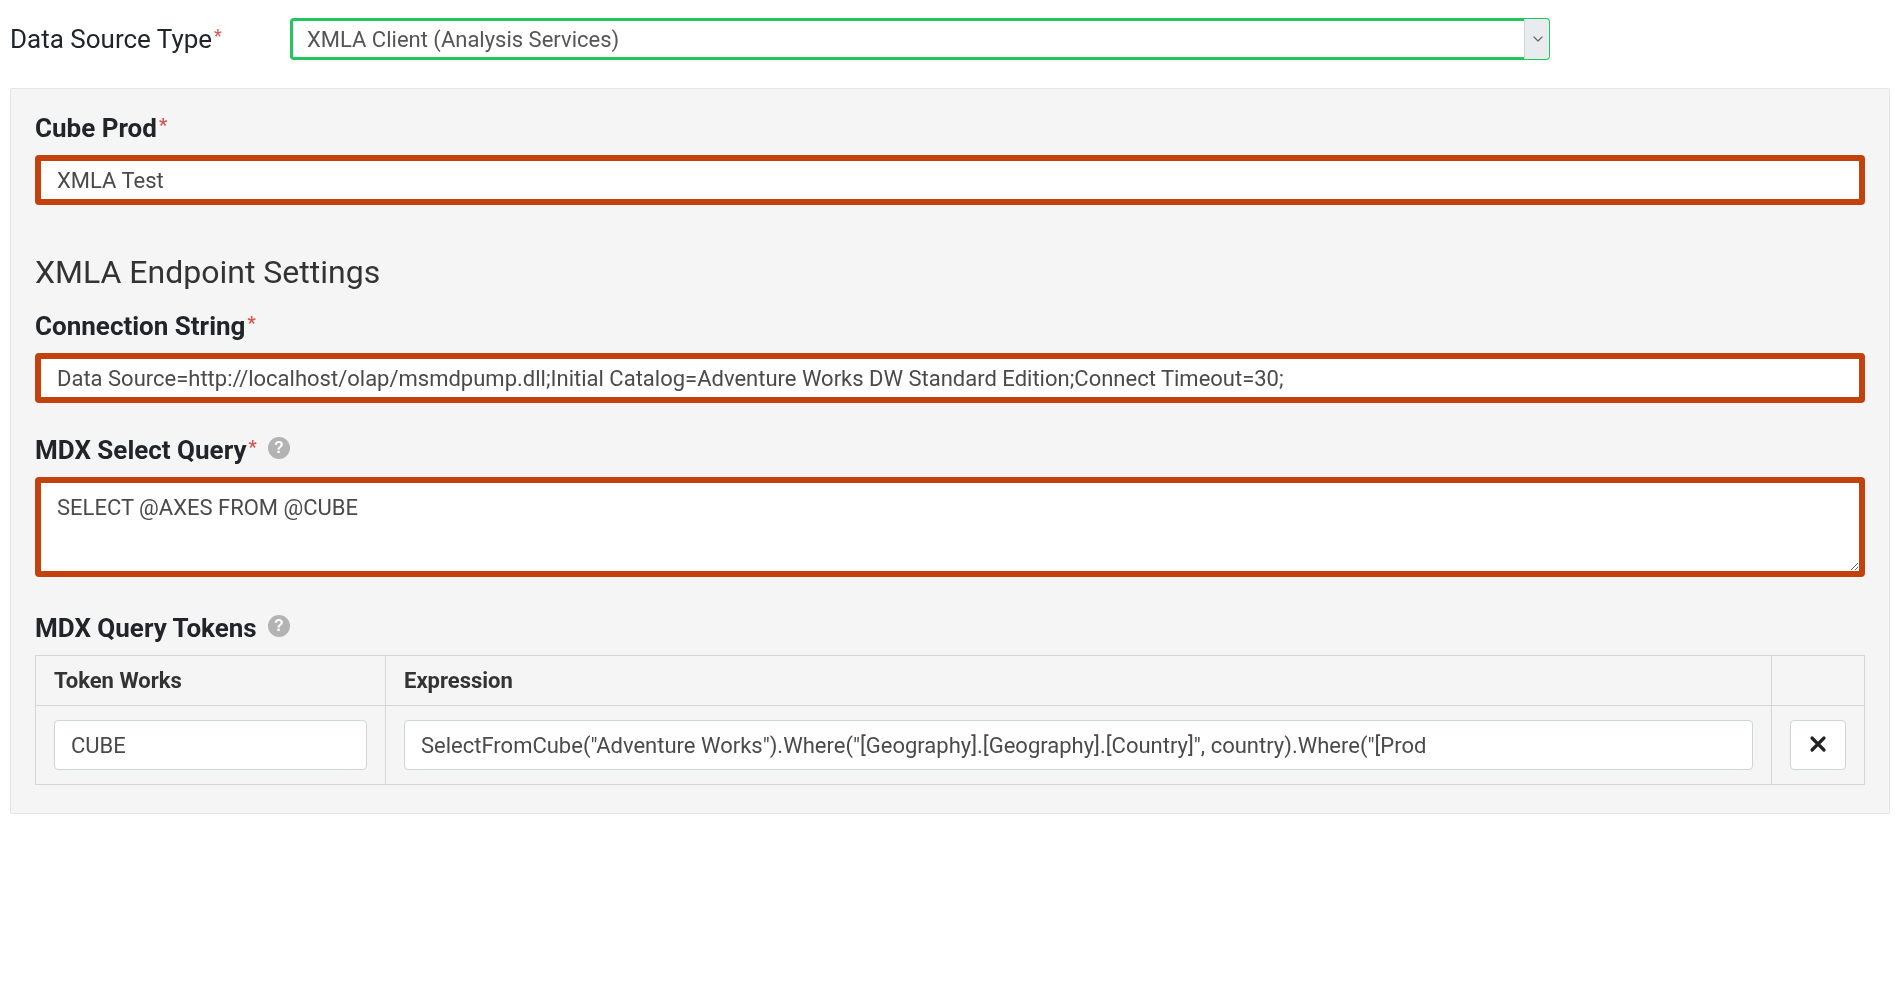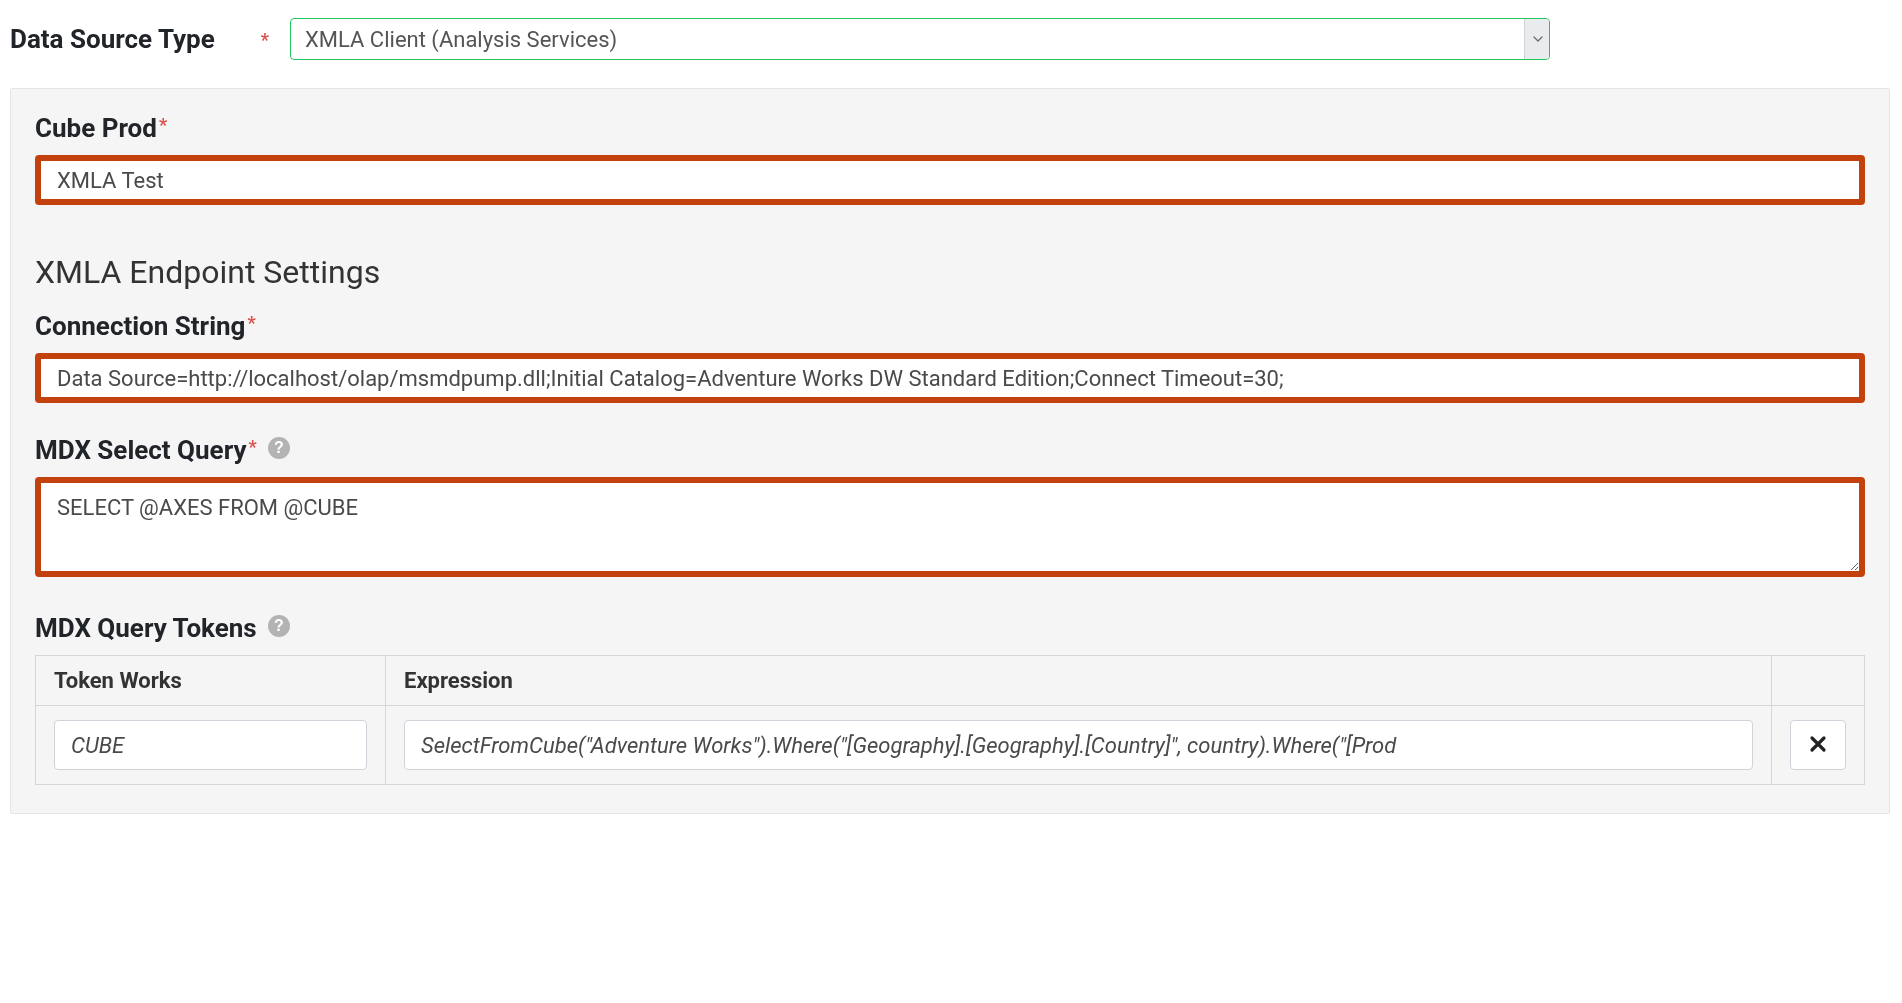--- a/index.html
+++ b/index.html
@@ -16,43 +16,42 @@
     height: 1003px;
     padding: 18px 10px 10px 10px;
   }
   .row-label {
     display: flex;
     align-items: center;
     margin-bottom: 28px;
   }
   .row-label .lbl {
     width: 280px;
-    font-weight: 700;
+    font-weight: 400;
     font-size: 26px;
     color: #212529;
     position: relative;
     display: inline-flex;
-    align-items: flex-end;
-    gap: 44px;
+    align-items: center;
   }
   .required {
     color: #d9534f;
     font-size: 18px;
     margin-left: 2px;
     position: relative;
     top: -4px;
   }
   .select-wrap {
     flex: 0 0 1260px;
     position: relative;
   }
   select.form-control {
     width: 100%;
     height: 42px;
-    border: 1px solid #22c55e;
+    border: 3px solid #22c55e;
     border-radius: 4px;
     background: #fff;
     font-size: 22px;
     padding: 4px 14px;
     color: #555;
     appearance: none;
     -webkit-appearance: none;
     -moz-appearance: none;
     font-family: inherit;
   }
@@ -163,21 +162,20 @@
   table.tokens-table td input.cell-input {
     width: 100%;
     height: 50px;
     border: 1px solid #ced4da;
     border-radius: 4px;
     background: #fff;
     font-size: 22px;
     padding: 8px 16px;
     color: #4a4a4a;
     font-family: inherit;
-    font-style: italic;
   }
   .col-token { width: 350px; }
   .col-expr { width: auto; }
   .col-action { width: 90px; text-align: center; }
   .delete-btn {
     width: 56px;
     height: 50px;
     border: 1px solid #ced4da;
     border-radius: 4px;
     background: #fff;

